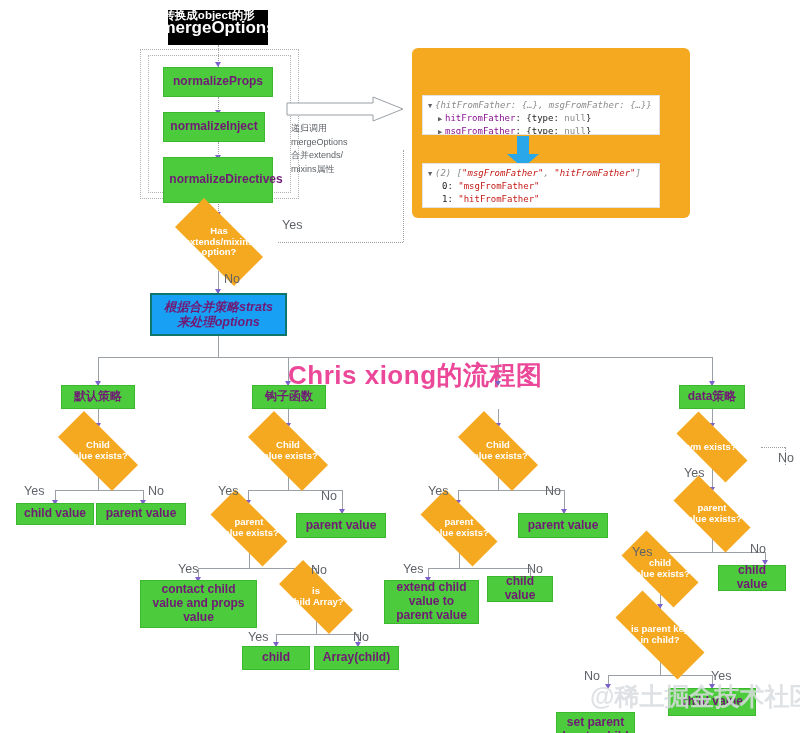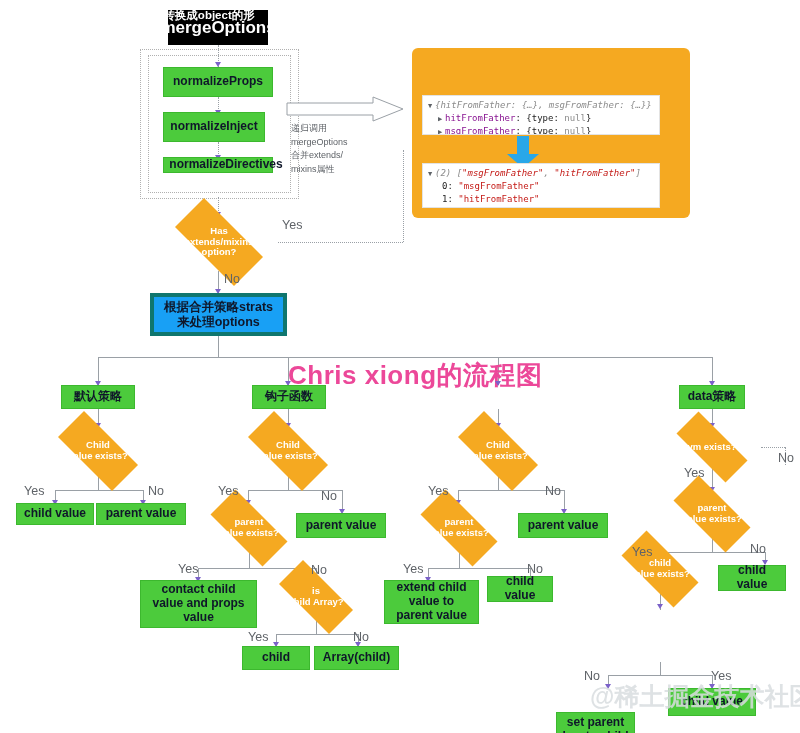--- a/index.html
+++ b/index.html
@@ -14,37 +14,38 @@
     background: #ffffff;
     overflow: hidden;
   }
   .node {
     position: absolute;
     box-sizing: border-box;
     display: flex;
     align-items: center;
     justify-content: center;
     text-align: center;
-    color: #0f172a;
+    color: #701a75;
     line-height: 1.15;
     z-index: 5;
   }
   .green {
     background: #4CCB3C;
     border: 1px solid #3cb82e;
     font-size: 12px;
     font-weight: bold;
     padding: 2px 4px;
   }
   .blue {
     background: #18A0F5;
-    border: 4px solid #0f766e;
+    border: 2px solid #0f766e;
     font-size: 12.5px;
     font-weight: bold;
     padding: 2px 6px;
+    font-style: italic;
   }
   .black {
     background: #000000;
     color: #ffffff;
     font-size: 17px;
     font-weight: bold;
   }
   
   .diamond {
     position: absolute;
@@ -205,21 +206,21 @@
   <div class="node green" style="left:163px; top:67px; width:110px; height:30px;">normalizeProps</div>
 
   <div class="dotline-v" style="left:218px; top:97px; height:18px;"></div>
   <div class="arrowhead" style="left:214.5px; top:110px;"></div>
 
   <div class="node green" style="left:163px; top:112px; width:102px; height:30px;">normalizeInject</div>
 
   <div class="dotline-v" style="left:218px; top:142px; height:18px;"></div>
   <div class="arrowhead" style="left:214.5px; top:155px;"></div>
 
-  <div class="node green" style="left:163px; top:157px; width:110px; height:16px;padding-left:20px;">normalizeDirectives</div>
+  <div class="node green" style="left:163px; top:157px; width:110px; height:46px;padding-left:20px;">normalizeDirectives</div>
 
   <div class="dotline-v" style="left:218px; top:197px; height:20px;"></div>
   <div class="arrowhead" style="left:214.5px; top:212px;"></div>
 
   <div class="diamond" style="left:160px; top:213px; width:118px; height:58px;">
     <div class="shape"></div>
     <div class="dlabel">Has<br>extends/mixins<br>option?</div>
   </div>
 
   <div class="label" style="left:282px; top:218px;">Yes</div>
@@ -433,20 +434,24 @@
   <div class="node green" style="left:718px; top:565px; width:68px; height:26px;">child value</div>
 
   <div class="diamond" style="left:608px; top:544px; width:104px; height:50px;">
     <div class="shape"></div>
     <div class="dlabel">child<br>value exists?</div>
   </div>
 
   <div class="line vline" style="left:660px; top:594px; height:16px;"></div>
   <div class="arrowhead" style="left:656.5px; top:604px;"></div>
 
+  <div class="diamond" style="left:598px; top:608px; width:124px; height:54px;">
+    <div class="shape"></div>
+    <div class="dlabel">is parent key<br>in child?</div>
+  </div>
 
   <div class="line vline" style="left:660px; top:662px; height:14px;"></div>
   <div class="line hline" style="left:608px; top:675px; width:104px;"></div>
   <div class="line vline" style="left:608px; top:675px; height:13px;"></div>
   <div class="line vline" style="left:712px; top:675px; height:13px;"></div>
   <div class="arrowhead" style="left:604.5px; top:684px;"></div>
   <div class="arrowhead" style="left:708.5px; top:684px;"></div>
   <div class="label" style="left:584px; top:669px;">No</div>
   <div class="label" style="left:711px; top:669px;">Yes</div>
 

